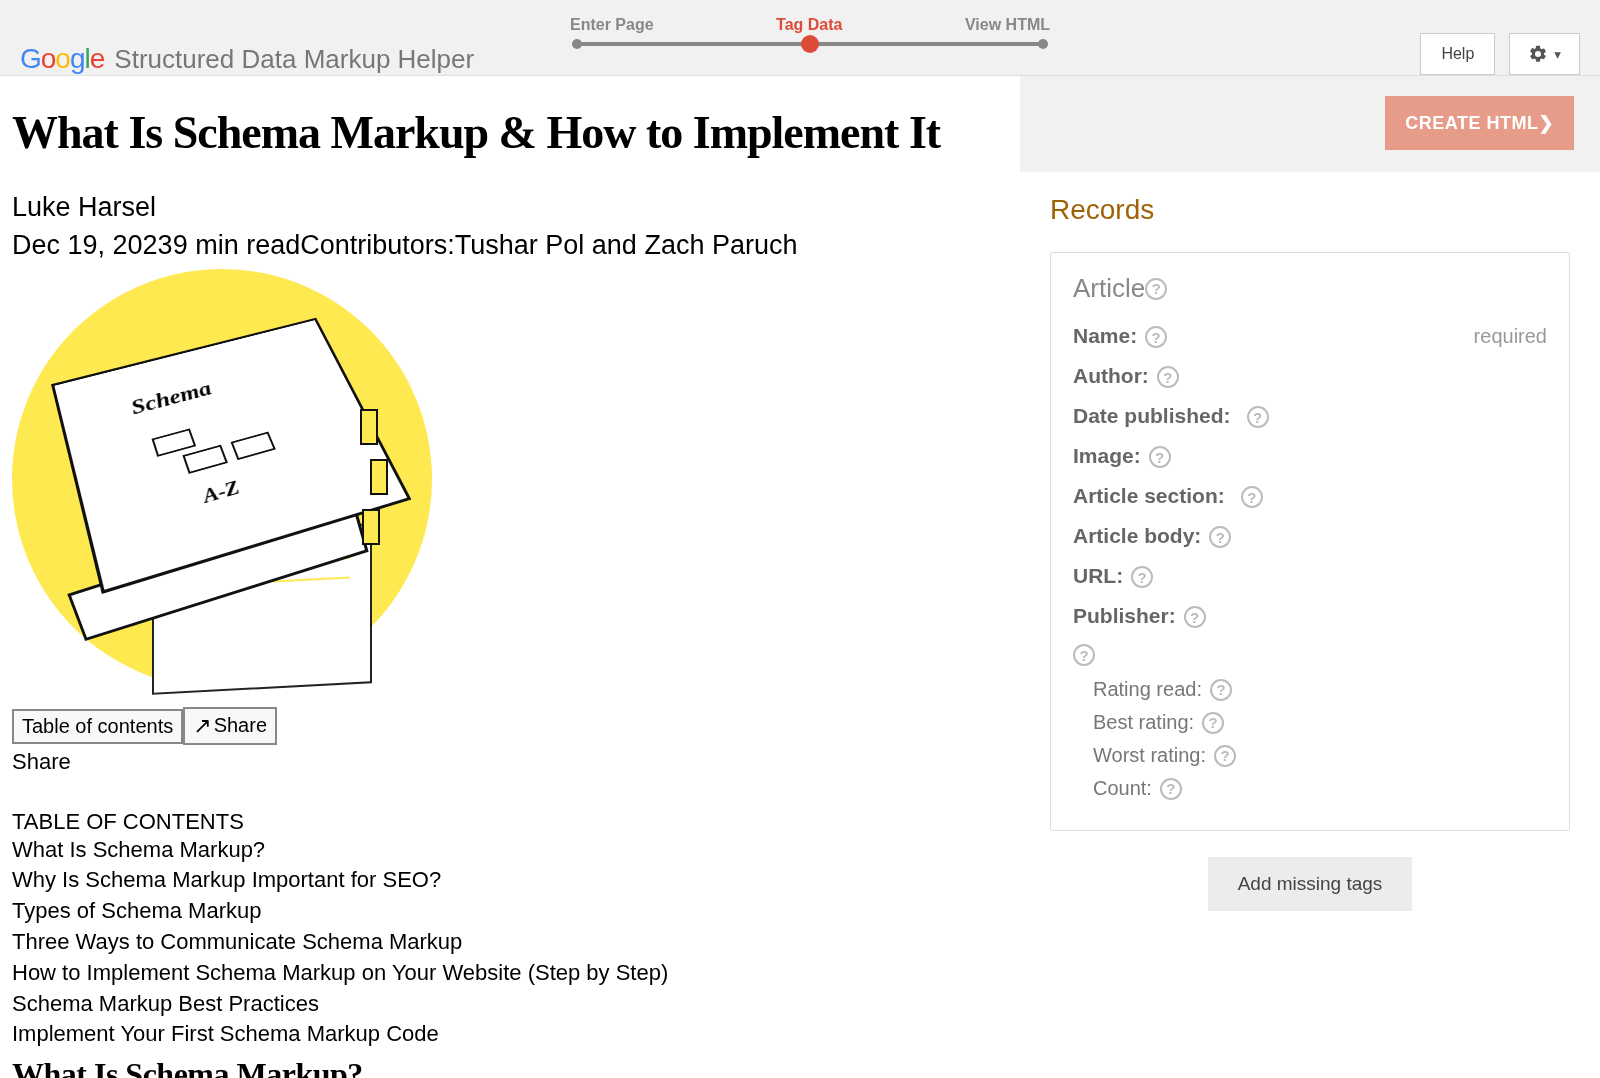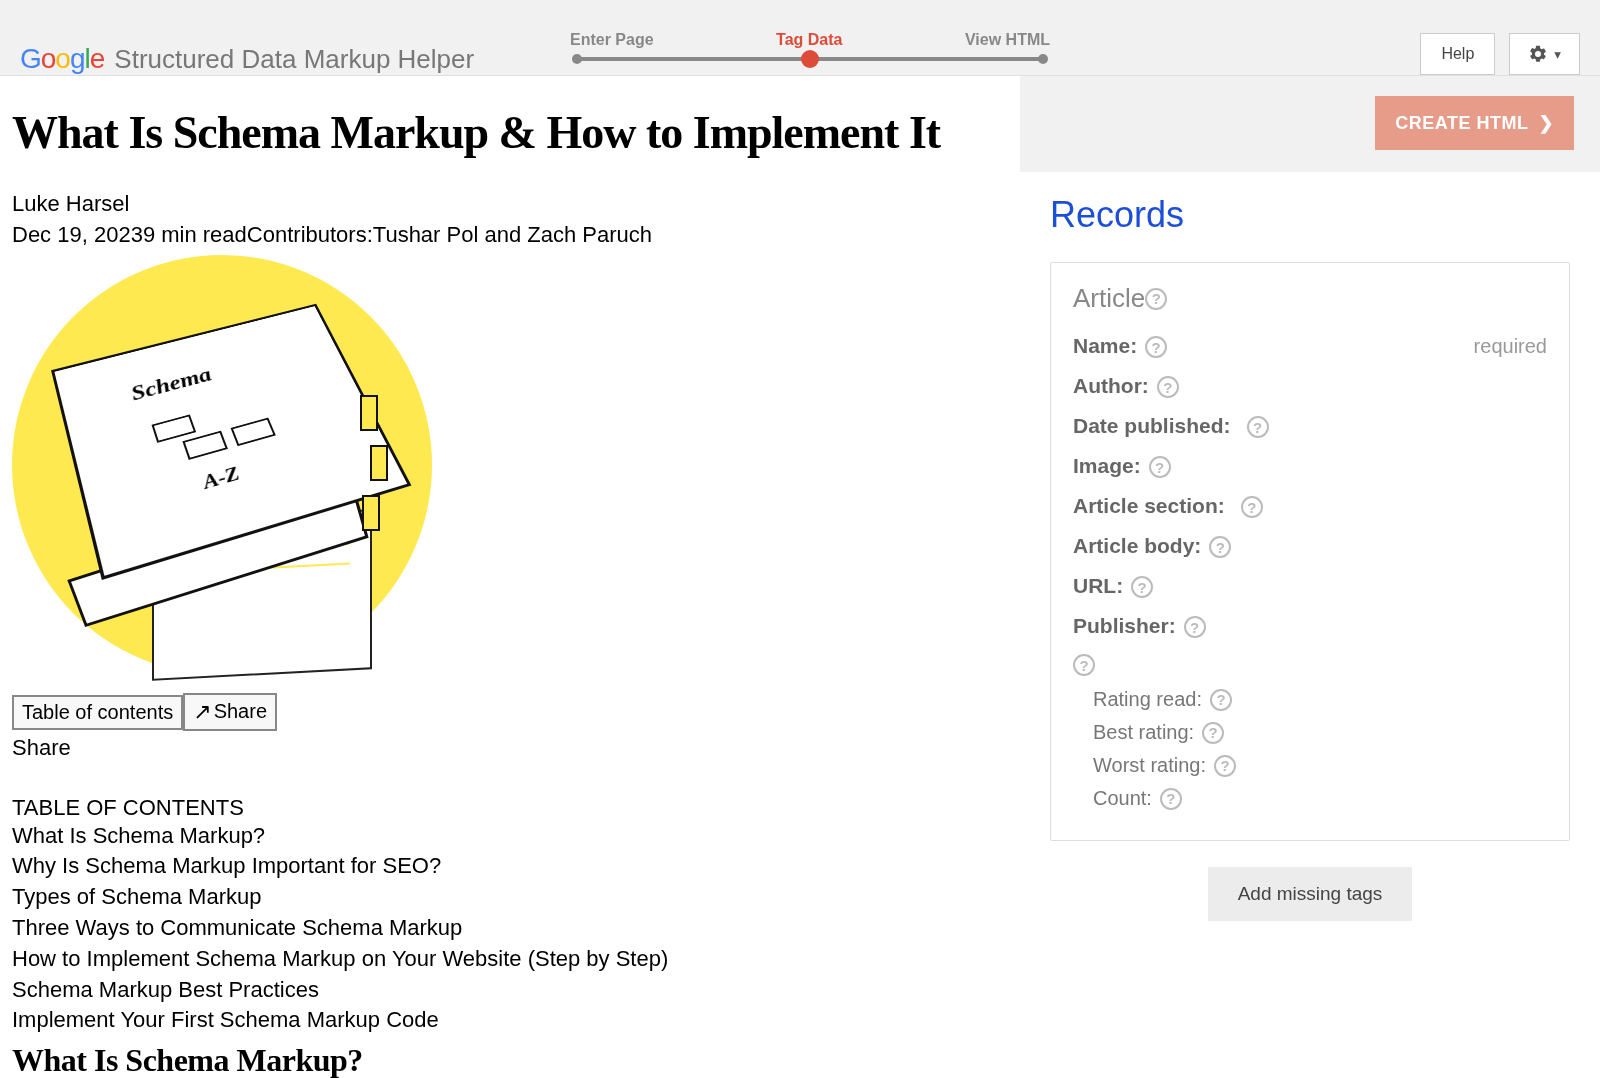--- a/index.html
+++ b/index.html
@@ -10,39 +10,39 @@
     .google-logo { font-size: 28px; font-weight: 500; letter-spacing: -1px; }
     .g1 { color: #4285F4; }
     .g2 { color: #EA4335; }
     .g3 { color: #FBBC05; }
     .g4 { color: #4285F4; }
     .g5 { color: #34A853; }
     .g6 { color: #EA4335; }
     .app-title { font-size: 26px; color: #777; font-weight: 400; }
     
     .stepper { position: absolute; left: 570px; top: 16px; width: 480px; }
-    .step-labels { display: flex; justify-content: space-between; font-size: 16px; font-weight: 600; margin-bottom: 8px; margin-top: 15px; }
+    .step-labels { display: flex; justify-content: space-between; font-size: 16px; font-weight: 600; margin-bottom: 8px; }
     .step-label { color: #888; }
     .step-label.active { color: #dd4b39; }
     .step-bar { position: relative; height: 4px; background: #888; border-radius: 2px; margin: 0 6px; }
     .step-dot { position: absolute; width: 10px; height: 10px; background: #888; border-radius: 50%; top: -3px; }
     .step-dot.d1 { left: -4px; }
     .step-dot.d2 { left: 50%; transform: translateX(-50%); width: 18px; height: 18px; top: -7px; background: #dd4b39; }
     .step-dot.d3 { right: -4px; }
     
     .header-right { margin-left: auto; display: flex; gap: 14px; }
     .help-btn { background: #fff; border: 1px solid #ccc; padding: 10px 20px; font-size: 16px; color: #444; cursor: pointer; }
     .gear-btn { background: #fff; border: 1px solid #ccc; padding: 10px 18px; cursor: pointer; display: flex; align-items: center; gap: 6px; color: #555; }
     .gear-icon { width: 20px; height: 20px; }
     
     .main { display: flex; height: calc(1078px - 76px); }
     .content-pane { flex: 0 0 1020px; background: #fff; overflow: hidden; padding: 12px; }
     
     .article-title { font-size: 46px; font-weight: 900; font-family: Georgia, serif; letter-spacing: -1px; margin: 18px 0 30px 0; }
-    .meta-line { font-size: 22px; line-height: 1.4; }
+    .meta-line { font-size: 27px; line-height: 1.4; }
     
     .book-illustration { margin: 14px 0 8px 30px; position: relative; width: 420px; height: 420px; }
     .yellow-circle { position: absolute; width: 420px; height: 420px; background: #ffe951; border-radius: 50%; left: -30px; top: -10px; }
     .paper { position: absolute; width: 220px; height: 160px; background: #fff; border: 2px solid #222; left: 110px; top: 250px; transform: skewY(-3deg); }
     .paper::before, .paper::after { content: ''; position: absolute; left: 20px; right: 20px; height: 2px; background: #ffe951; }
     .paper::before { top: 30px; }
     .paper::after { top: 50px; }
     .book { position: absolute; width: 300px; height: 240px; background: #fff; border: 3px solid #111; left: 30px; top: 40px; transform: perspective(700px) rotateX(32deg) rotateZ(-18deg); }
     .book-text1 { position: absolute; top: 38px; left: 70px; font-style: italic; font-weight: 700; font-size: 26px; font-family: Georgia, serif; }
     .book-boxes { position: absolute; top: 95px; left: 80px; }
@@ -56,24 +56,24 @@
     .share-arrow { font-size: 22px; margin-right: 2px; }
     .share-below { font-size: 22px; margin-top: 4px; }
     
     .toc-heading { font-size: 22px; margin-top: 34px; }
     .toc-list { font-size: 22px; line-height: 1.4; }
     .section-h { font-size: 32px; font-weight: 900; font-family: Georgia, serif; margin-top: 6px; letter-spacing: -0.5px; }
     .body-text { font-size: 22px; line-height: 1.4; margin-top: 6px; }
     
     .side-pane { flex: 1; background: #f7f7f7; display: flex; flex-direction: column; }
     .create-bar { padding: 20px 26px 22px 26px; display: flex; justify-content: flex-end; background: #f1f1f1; }
-    .create-btn { background: #e79b89; color: #fff; border: none; padding: 16px 20px; font-size: 18px; font-weight: 700; letter-spacing: 0.5px; display: flex; align-items: center; gap: 10px; cursor: pointer; }
+    .create-btn { background: #e79b89; color: #fff; border: none; padding: 16px 20px; font-size: 18px; font-weight: 700; letter-spacing: 0.5px; display: flex; align-items: center; gap: 0; cursor: pointer; }
     
     .records-area { padding: 22px 30px; background: #fff; flex: 1; overflow-y: auto; }
-    .records-title { font-size: 36px; font-weight: 400; color: #1d4ed8; margin-bottom: 26px; }
+    .records-title { font-size: 28px; font-weight: 400; color: #a16207; margin-bottom: 26px; }
     .card { border: 1px solid #ddd; padding: 20px 22px; border-radius: 2px; }
     .card-title { font-size: 26px; color: #888; display: flex; align-items: center; gap: 0; margin-bottom: 20px; }
     .field-row { display: flex; align-items: flex-end; font-size: 21px; color: #666; font-weight: 700; margin-bottom: 16px; gap: 8px; flex-wrap: wrap; }
     .field-row .req { margin-left: auto; font-weight: 400; color: #999; font-size: 20px; }
     .help-icon { display: inline-flex; width: 22px; height: 22px; border: 2px solid #bbb; border-radius: 50%; color: #bbb; align-items: center; justify-content: center; font-size: 15px; font-weight: 700; }
     .sub-group { margin-left: 20px; }
     .sub-row { display: flex; align-items: center; font-size: 20px; color: #777; font-weight: 400; margin-bottom: 10px; gap: 8px; }
     .agg-label { font-size: 21px; color: #666; font-weight: 700; margin-bottom: 6px; }
     
     .add-missing { margin: 26px auto 0 auto; display: block; background: #ececec; border: none; padding: 16px 30px; font-size: 19px; color: #444; cursor: pointer; }

